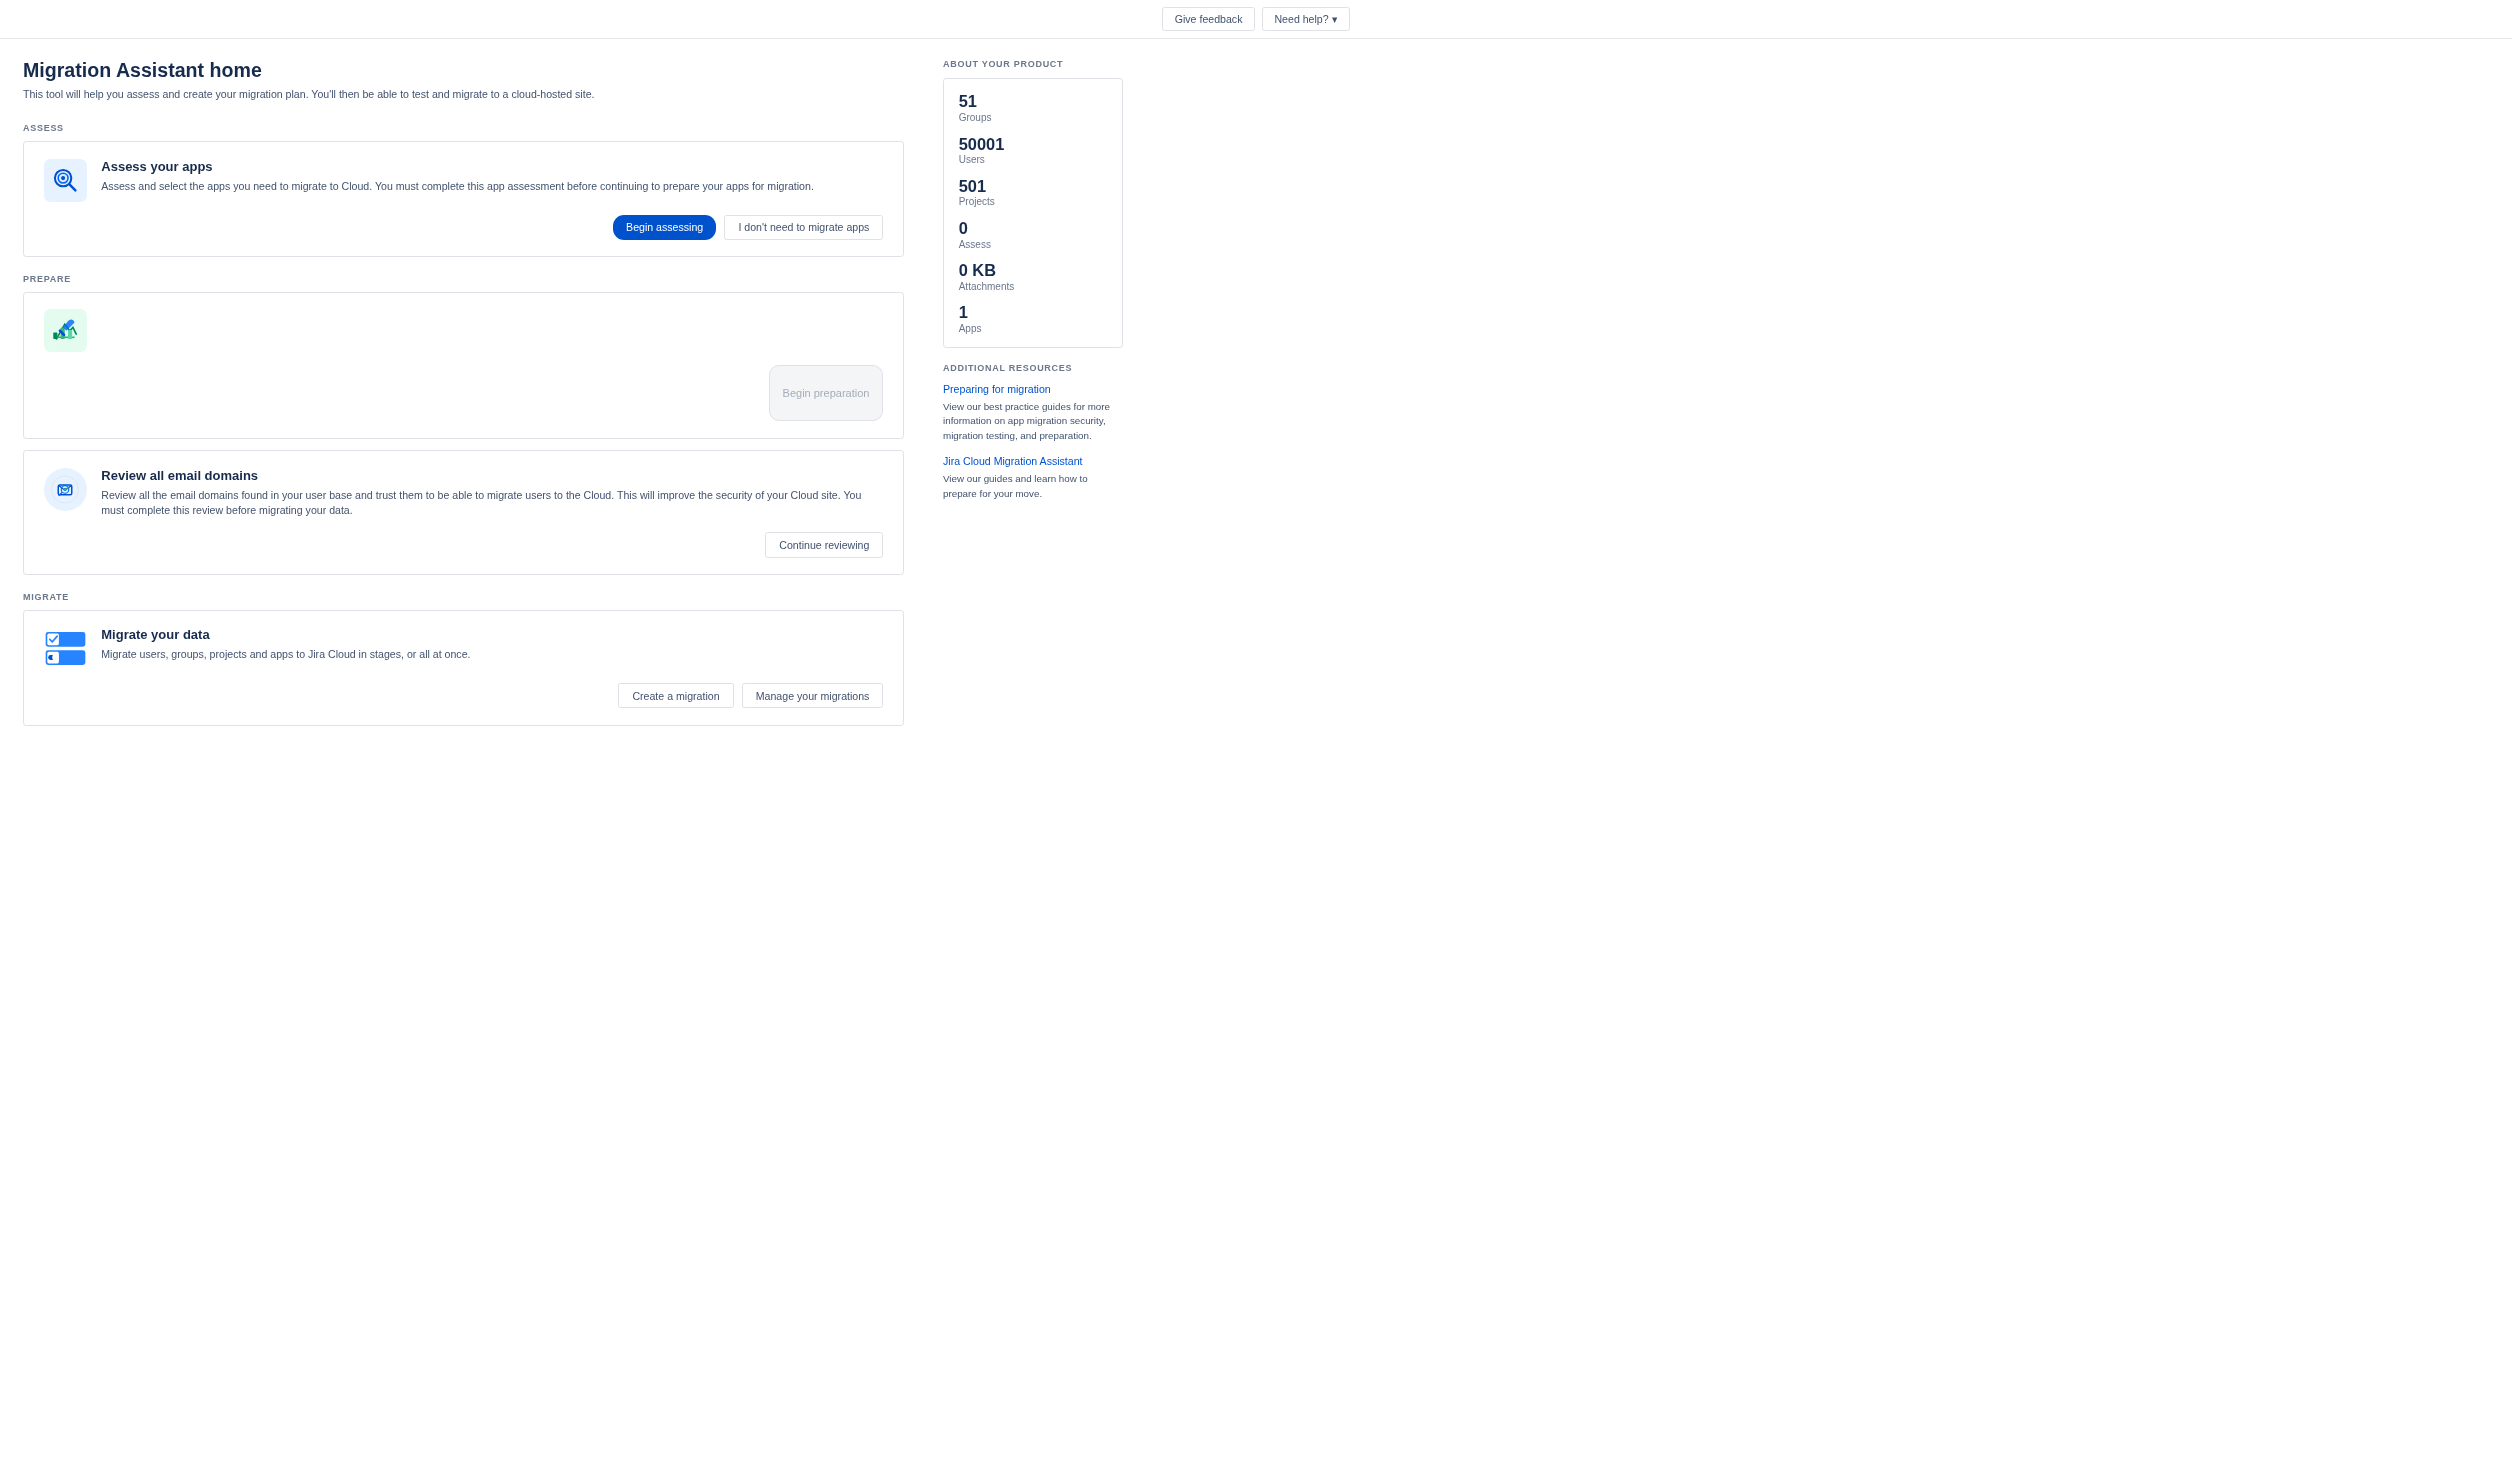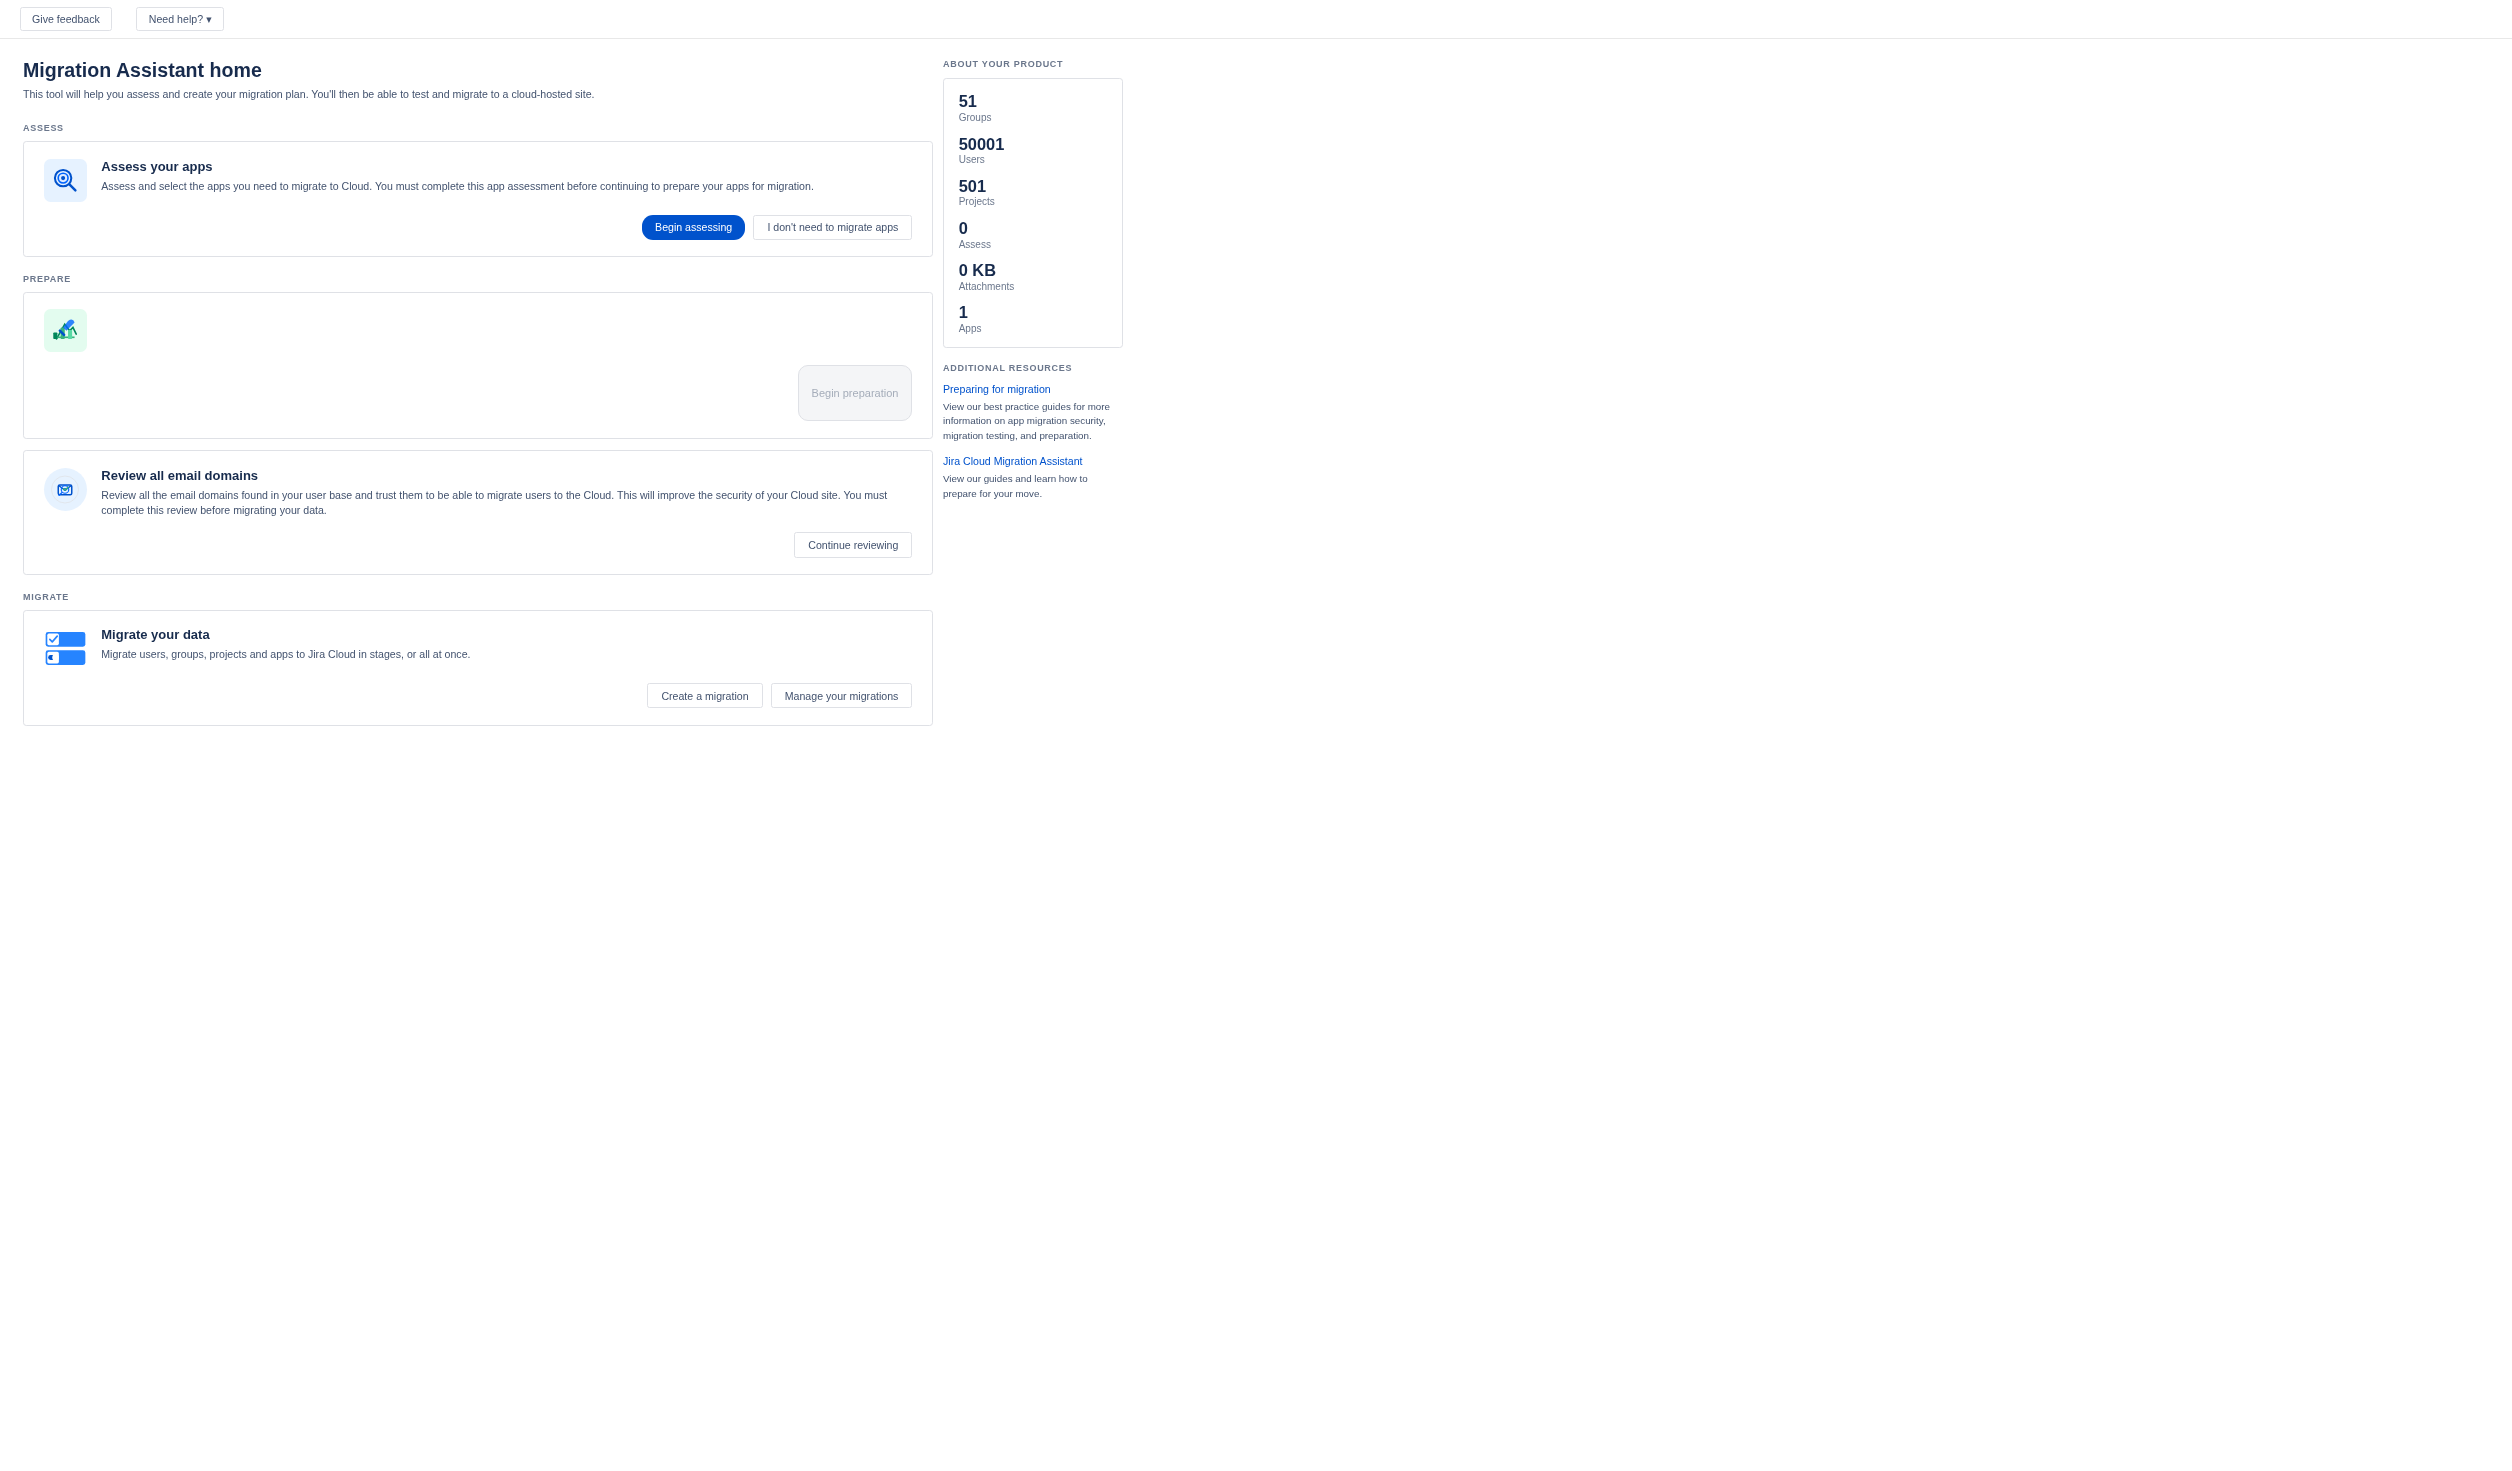--- a/index.html
+++ b/index.html
@@ -4,42 +4,42 @@
   <style>
     * { box-sizing: border-box; margin: 0; padding: 0; }
     body {
       font-family: -apple-system, BlinkMacSystemFont, 'Segoe UI', sans-serif;
       background: #fff;
       color: #172b4d;
       font-size: 11.5px;
     }
     .top-bar {
       display: flex;
-      justify-content: flex-start;
+      justify-content: center;
       align-items: center;
       padding: 6.5px 19.6px;
       border-bottom: 0.8px solid #e8e8e8;
-      gap: 24px;
+      gap: 7px;
       min-height: 39px;
     }
     .top-bar-btn {
       padding: 4.9px 11.5px;
       border: 0.8px solid #dfe1e6;
       border-radius: 2.5px;
       background: #fff;
       cursor: pointer;
       font-size: 10.6px;
       color: #42526e;
       display: flex;
       align-items: center;
       gap: 3.3px;
     }
     .page-layout {
       display: flex;
-      gap: 10px;
+      gap: 39px;
       padding: 19.6px 23px;
       max-width: 1146px;
       justify-content: space-between;
     }
     .main-content {
       flex: 1;
       min-width: 0;
     }
     .sidebar {
       width: 180px;

